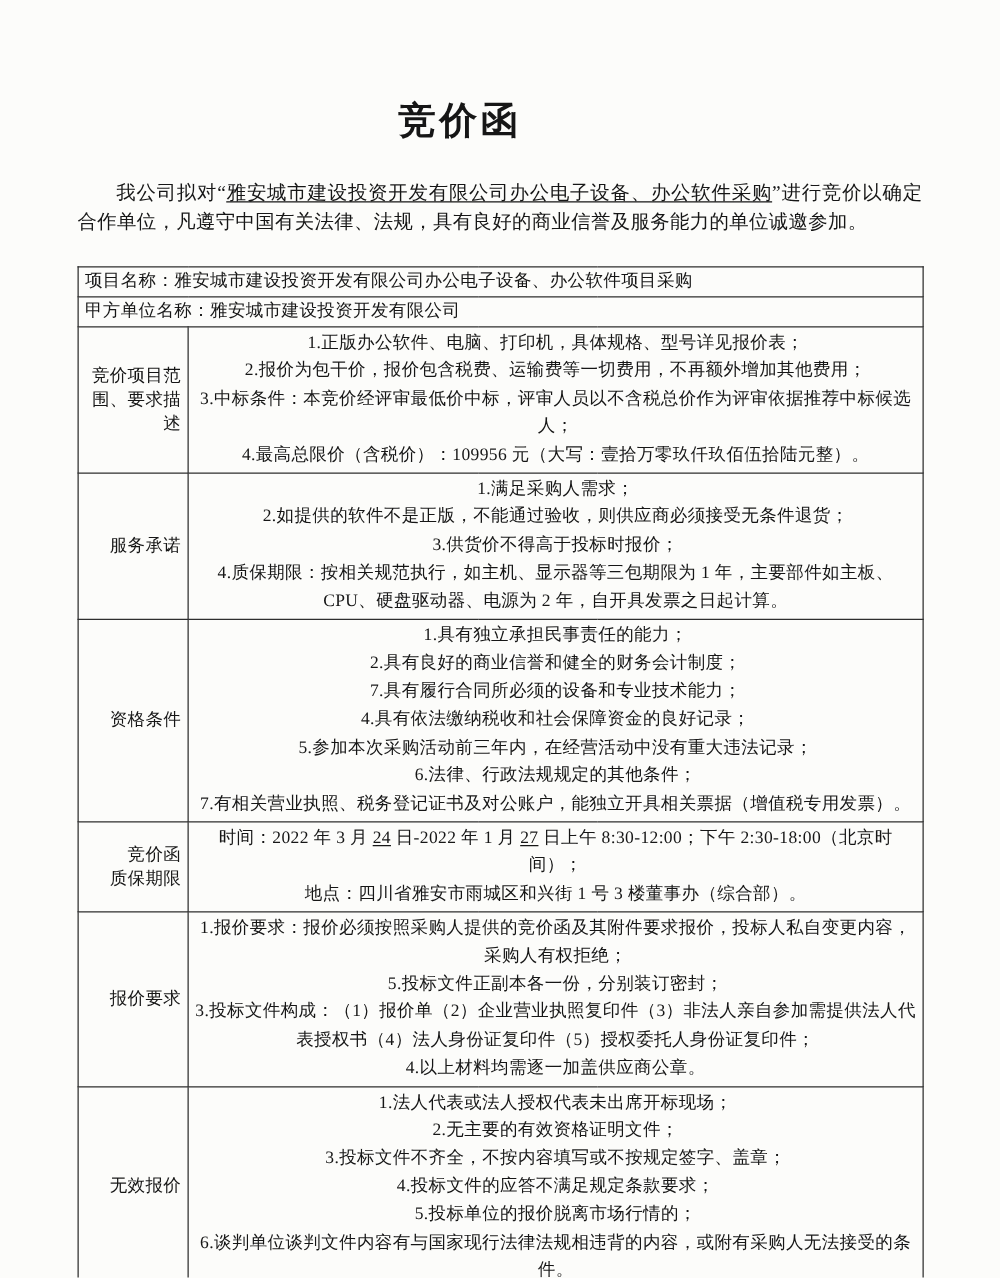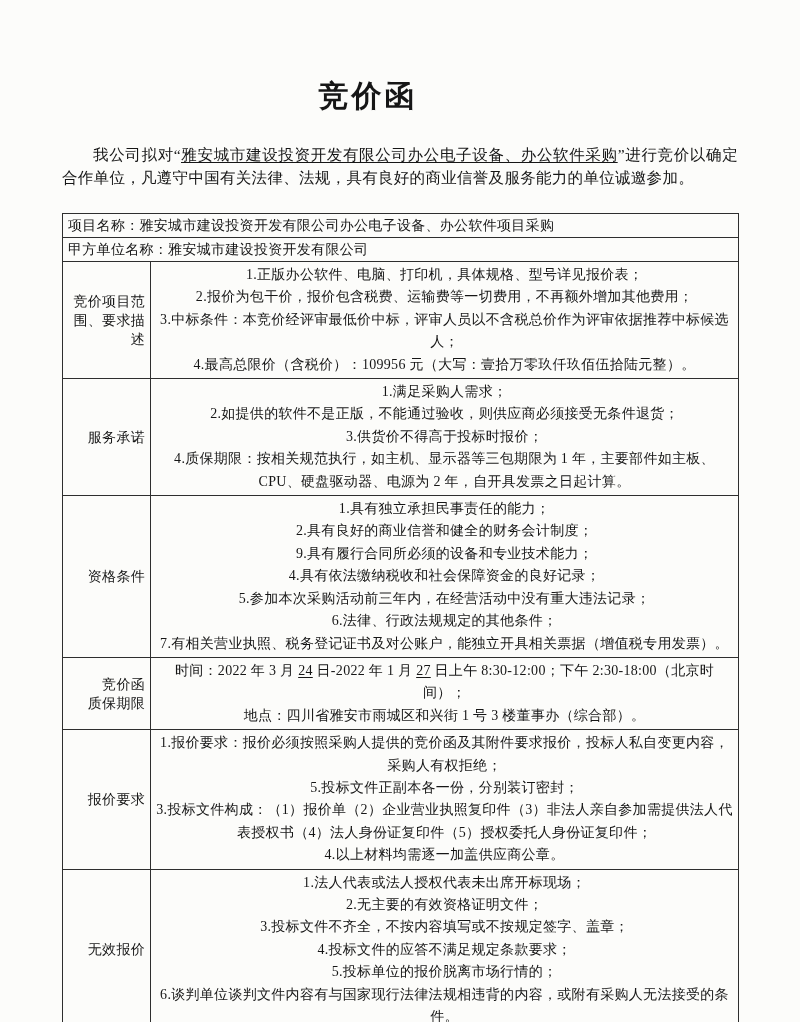--- a/index.html
+++ b/index.html
@@ -109,21 +109,21 @@
             <div class="line"><span>4.质保期限：按相关规范执行，如主机、显示器等三包期限为 1 年，主要部件如主板、CPU、硬盘驱动器、电源为 2 年，自开具发票之日起计算。</span></div>
           </td>
         </tr>
         <tr>
           <td class="label-cell">
             <div>资格条件</div>
           </td>
           <td colspan="3" class="content-cell">
             <div class="line"><span>1.具有独立承担民事责任的能力；</span></div>
             <div class="line"><span>2.具有良好的商业信誉和健全的财务会计制度；</span></div>
-            <div class="line"><span>9.具有履行合同所必须的设备和专业技术能力；</span></div>
+            <div class="line"><span>7.具有履行合同所必须的设备和专业技术能力；</span></div>
             <div class="line"><span>4.具有依法缴纳税收和社会保障资金的良好记录；</span></div>
             <div class="line"><span>5.参加本次采购活动前三年内，在经营活动中没有重大违法记录；</span></div>
             <div class="line"><span>6.法律、行政法规规定的其他条件；</span></div>
             <div class="line"><span>7.有相关营业执照、税务登记证书及对公账户，能独立开具相关票据（增值税专用发票）。</span></div>
           </td>
         </tr>
         <tr>
           <td class="label-cell">
             <div>竞价函</div>
             <div>质保期限</div>

